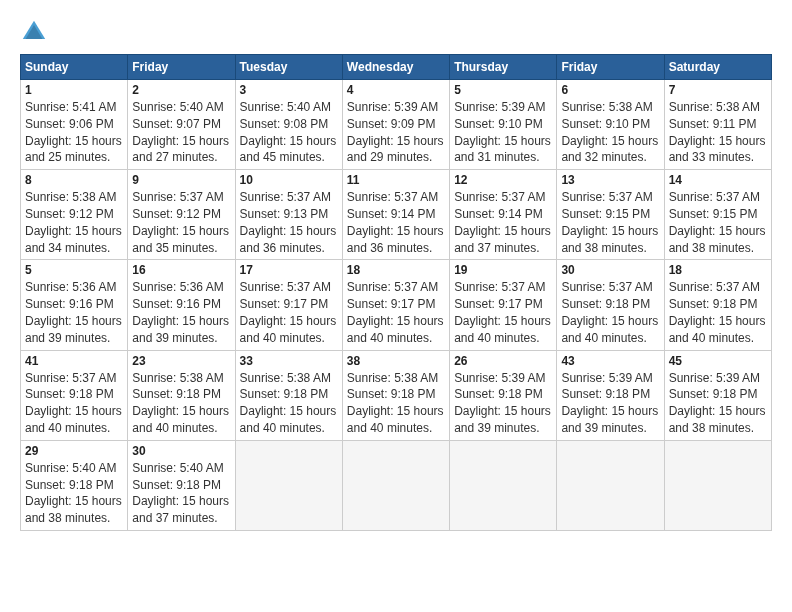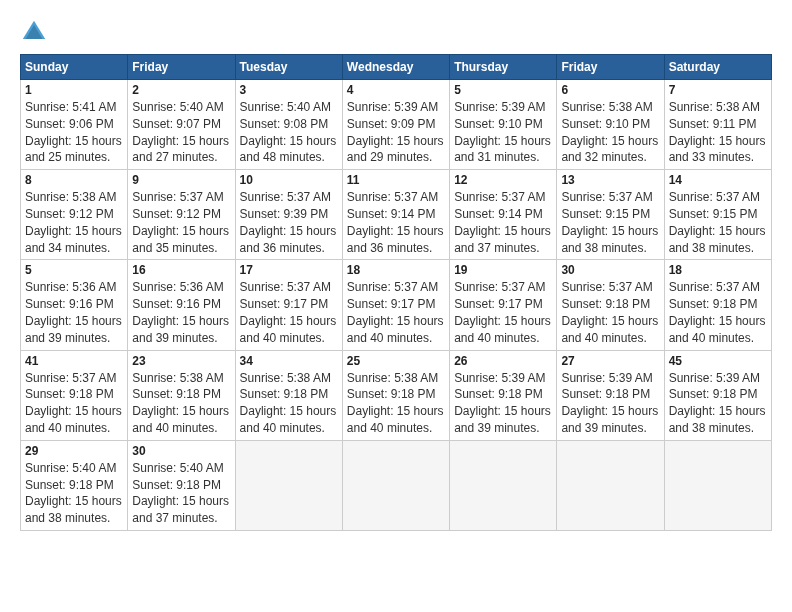--- a/index.html
+++ b/index.html
@@ -129,21 +129,21 @@
           <td>
             <span class="day-num">1</span>
             <div class="day-info"><span>Sunrise: 5:41 AM</span><br><span>Sunset: 9:06 PM</span><br><span>Daylight: 15 hours and 25 minutes.</span></div>
           </td>
           <td>
             <span class="day-num">2</span>
             <div class="day-info"><span>Sunrise: 5:40 AM</span><br><span>Sunset: 9:07 PM</span><br><span>Daylight: 15 hours and 27 minutes.</span></div>
           </td>
           <td>
             <span class="day-num">3</span>
-            <div class="day-info"><span>Sunrise: 5:40 AM</span><br><span>Sunset: 9:08 PM</span><br><span>Daylight: 15 hours and 48 minutes.</span></div>
+            <div class="day-info"><span>Sunrise: 5:40 AM</span><br><span>Sunset: 9:08 PM</span><br><span>Daylight: 15 hours and 45 minutes.</span></div>
           </td>
           <td>
             <span class="day-num">4</span>
             <div class="day-info"><span>Sunrise: 5:39 AM</span><br><span>Sunset: 9:09 PM</span><br><span>Daylight: 15 hours and 29 minutes.</span></div>
           </td>
           <td>
             <span class="day-num">5</span>
             <div class="day-info"><span>Sunrise: 5:39 AM</span><br><span>Sunset: 9:10 PM</span><br><span>Daylight: 15 hours and 31 minutes.</span></div>
           </td>
           <td>
@@ -159,21 +159,21 @@
           <td>
             <span class="day-num">8</span>
             <div class="day-info"><span>Sunrise: 5:38 AM</span><br><span>Sunset: 9:12 PM</span><br><span>Daylight: 15 hours and 34 minutes.</span></div>
           </td>
           <td>
             <span class="day-num">9</span>
             <div class="day-info"><span>Sunrise: 5:37 AM</span><br><span>Sunset: 9:12 PM</span><br><span>Daylight: 15 hours and 35 minutes.</span></div>
           </td>
           <td>
             <span class="day-num">10</span>
-            <div class="day-info"><span>Sunrise: 5:37 AM</span><br><span>Sunset: 9:39 PM</span><br><span>Daylight: 15 hours and 36 minutes.</span></div>
+            <div class="day-info"><span>Sunrise: 5:37 AM</span><br><span>Sunset: 9:13 PM</span><br><span>Daylight: 15 hours and 36 minutes.</span></div>
           </td>
           <td>
             <span class="day-num">11</span>
             <div class="day-info"><span>Sunrise: 5:37 AM</span><br><span>Sunset: 9:14 PM</span><br><span>Daylight: 15 hours and 36 minutes.</span></div>
           </td>
           <td>
             <span class="day-num">12</span>
             <div class="day-info"><span>Sunrise: 5:37 AM</span><br><span>Sunset: 9:14 PM</span><br><span>Daylight: 15 hours and 37 minutes.</span></div>
           </td>
           <td>
@@ -218,33 +218,33 @@
         <tr>
           <td>
             <span class="day-num">41</span>
             <div class="day-info"><span>Sunrise: 5:37 AM</span><br><span>Sunset: 9:18 PM</span><br><span>Daylight: 15 hours and 40 minutes.</span></div>
           </td>
           <td>
             <span class="day-num">23</span>
             <div class="day-info"><span>Sunrise: 5:38 AM</span><br><span>Sunset: 9:18 PM</span><br><span>Daylight: 15 hours and 40 minutes.</span></div>
           </td>
           <td>
-            <span class="day-num">34</span>
+            <span class="day-num">33</span>
             <div class="day-info"><span>Sunrise: 5:38 AM</span><br><span>Sunset: 9:18 PM</span><br><span>Daylight: 15 hours and 40 minutes.</span></div>
           </td>
           <td>
-            <span class="day-num">25</span>
+            <span class="day-num">38</span>
             <div class="day-info"><span>Sunrise: 5:38 AM</span><br><span>Sunset: 9:18 PM</span><br><span>Daylight: 15 hours and 40 minutes.</span></div>
           </td>
           <td>
             <span class="day-num">26</span>
             <div class="day-info"><span>Sunrise: 5:39 AM</span><br><span>Sunset: 9:18 PM</span><br><span>Daylight: 15 hours and 39 minutes.</span></div>
           </td>
           <td>
-            <span class="day-num">27</span>
+            <span class="day-num">43</span>
             <div class="day-info"><span>Sunrise: 5:39 AM</span><br><span>Sunset: 9:18 PM</span><br><span>Daylight: 15 hours and 39 minutes.</span></div>
           </td>
           <td>
             <span class="day-num">45</span>
             <div class="day-info"><span>Sunrise: 5:39 AM</span><br><span>Sunset: 9:18 PM</span><br><span>Daylight: 15 hours and 38 minutes.</span></div>
           </td>
         </tr>
         <tr>
           <td>
             <span class="day-num">29</span>

